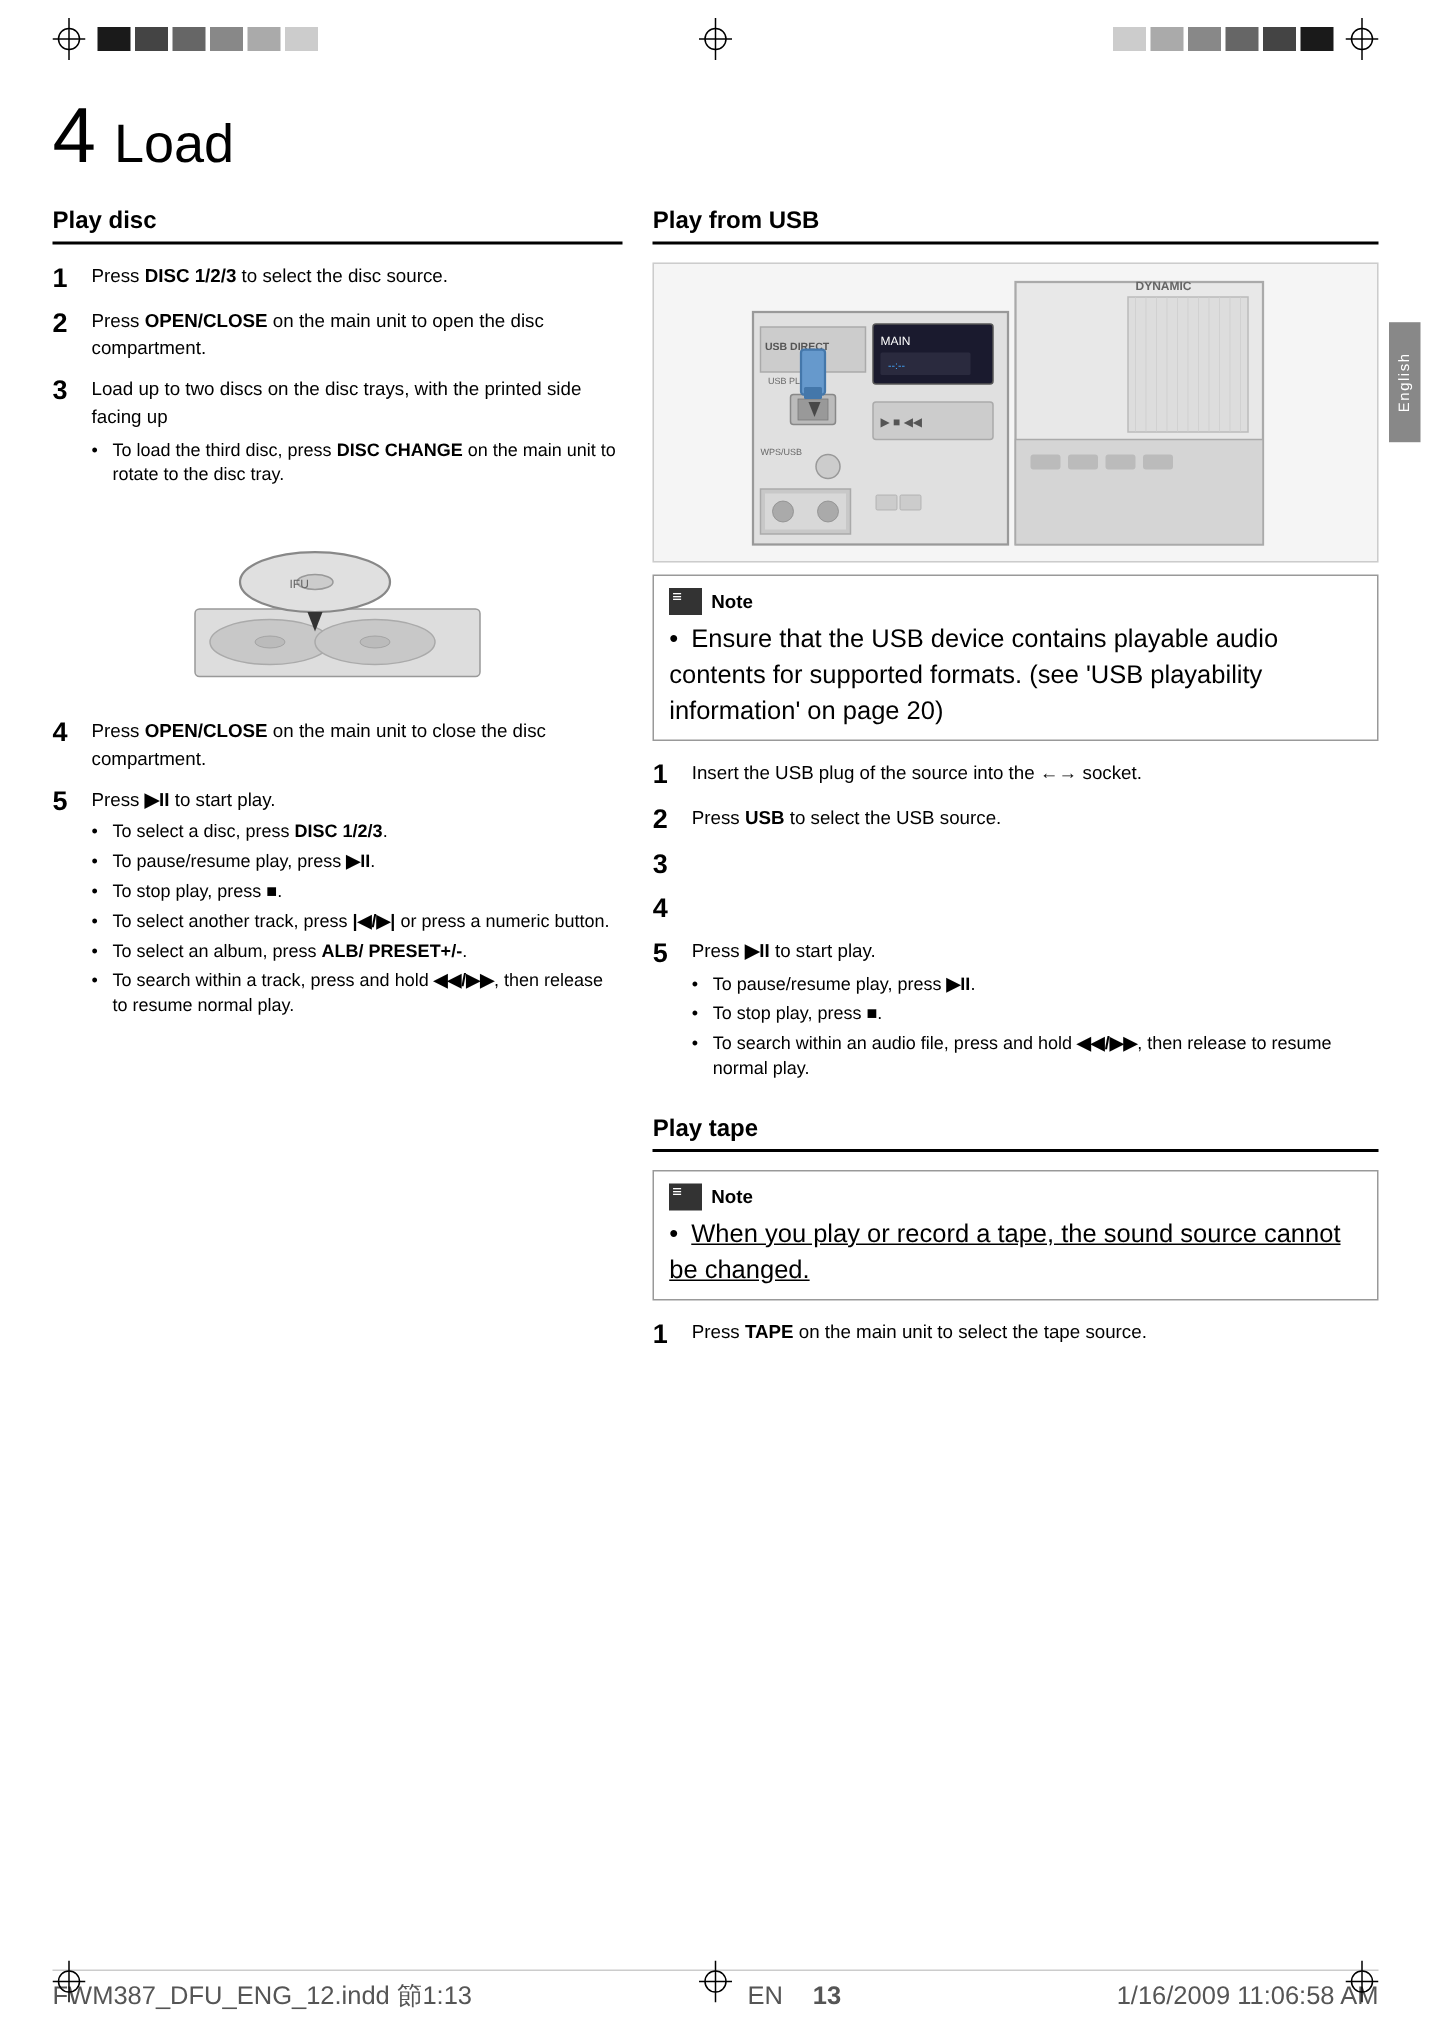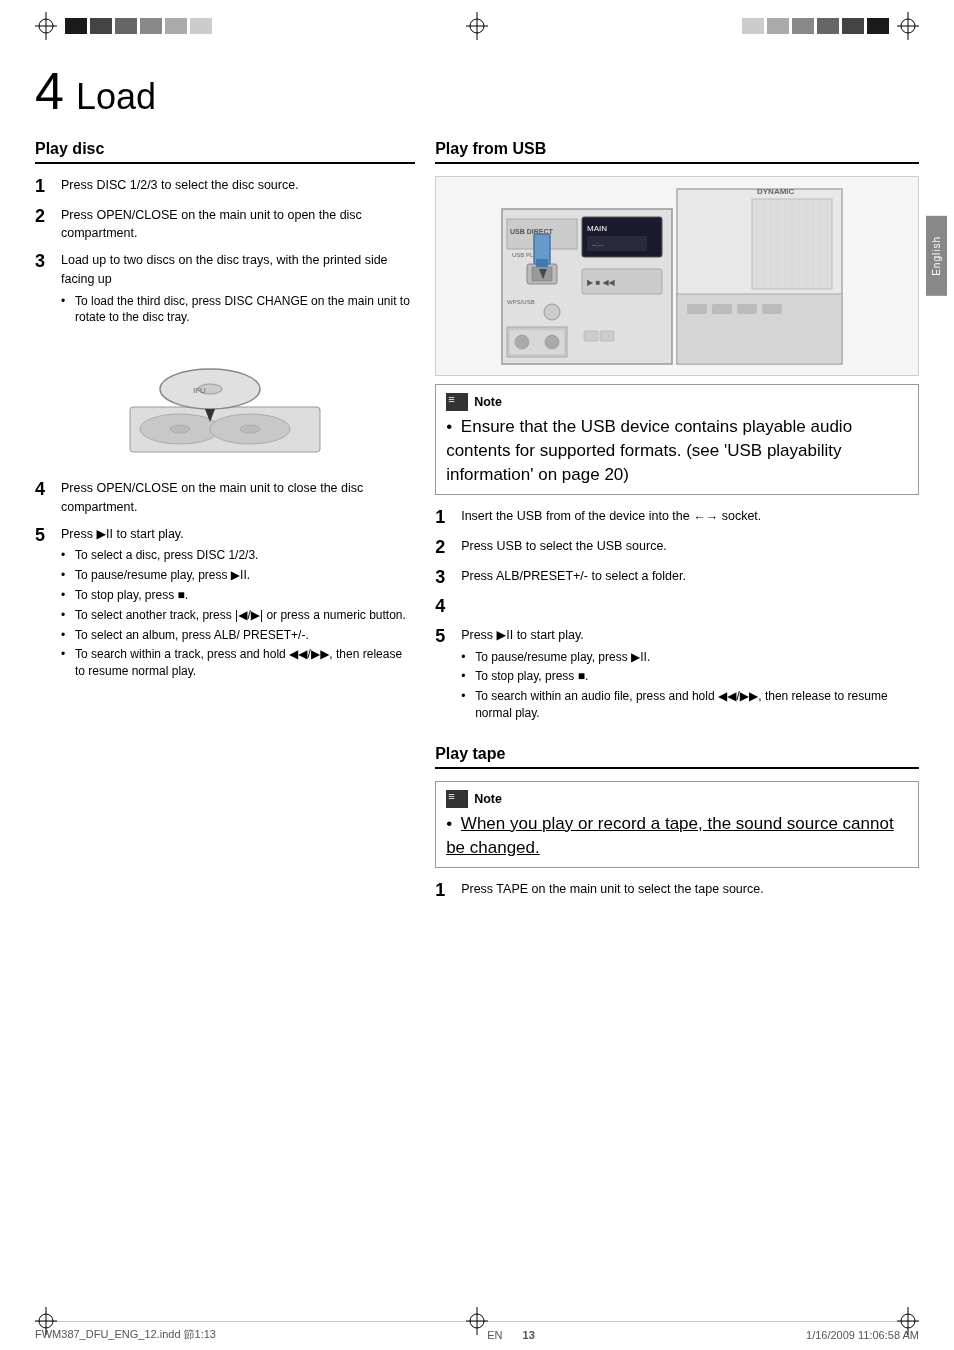--- a/index.html
+++ b/index.html
@@ -116,21 +116,21 @@
       font-weight: bold;
       min-width: 18px;
       line-height: 1.2;
     }
     .step-content {
       font-size: 12.5px;
       line-height: 1.5;
       flex: 1;
     }
     .step-content strong {
-      font-weight: normal;
+      font-weight: bold;
     }
 
     
     .sub-bullets {
       list-style: none;
       margin-top: 4px;
       margin-left: 0;
     }
     .sub-bullet {
       display: flex;
@@ -207,21 +207,21 @@
 
     
     .footer {
       position: absolute;
       bottom: 8px;
       left: 35px;
       right: 35px;
       display: flex;
       justify-content: space-between;
       align-items: center;
-      font-size: 11px;
+      font-size: 17px;
       color: #555;
       border-top: 1px solid #ccc;
       padding-top: 5px;
     }
 
     .footer-center {
       display: flex;
       gap: 20px;
       align-items: center;
     }
@@ -459,36 +459,33 @@
           <span>•</span>
           <span style="margin-left:4px;">Ensure that the USB device contains playable audio contents for supported formats. (see 'USB playability information' on page 20)</span>
         </div>
       </div>
 
       <ol class="step-list">
 
         <li class="step-item">
           <span class="step-number">1</span>
           <div class="step-content">
-            Insert the USB from of the device into the ←→ socket.
+            Insert the USB plug of the source into the ←→ socket.
           </div>
         </li>
 
         <li class="step-item">
           <span class="step-number">2</span>
           <div class="step-content">
             Press <strong>USB</strong> to select the USB source.
           </div>
         </li>
 
         <li class="step-item">
           <span class="step-number">3</span>
-          <div class="step-content">
-            Press <strong>ALB/PRESET+/-</strong> to select a folder.
-          </div>
         </li>
 
         <li class="step-item">
           <span class="step-number">4</span>
         </li>
 
         <li class="step-item">
           <span class="step-number">5</span>
           <div class="step-content">
             Press <strong>▶II</strong> to start play.

